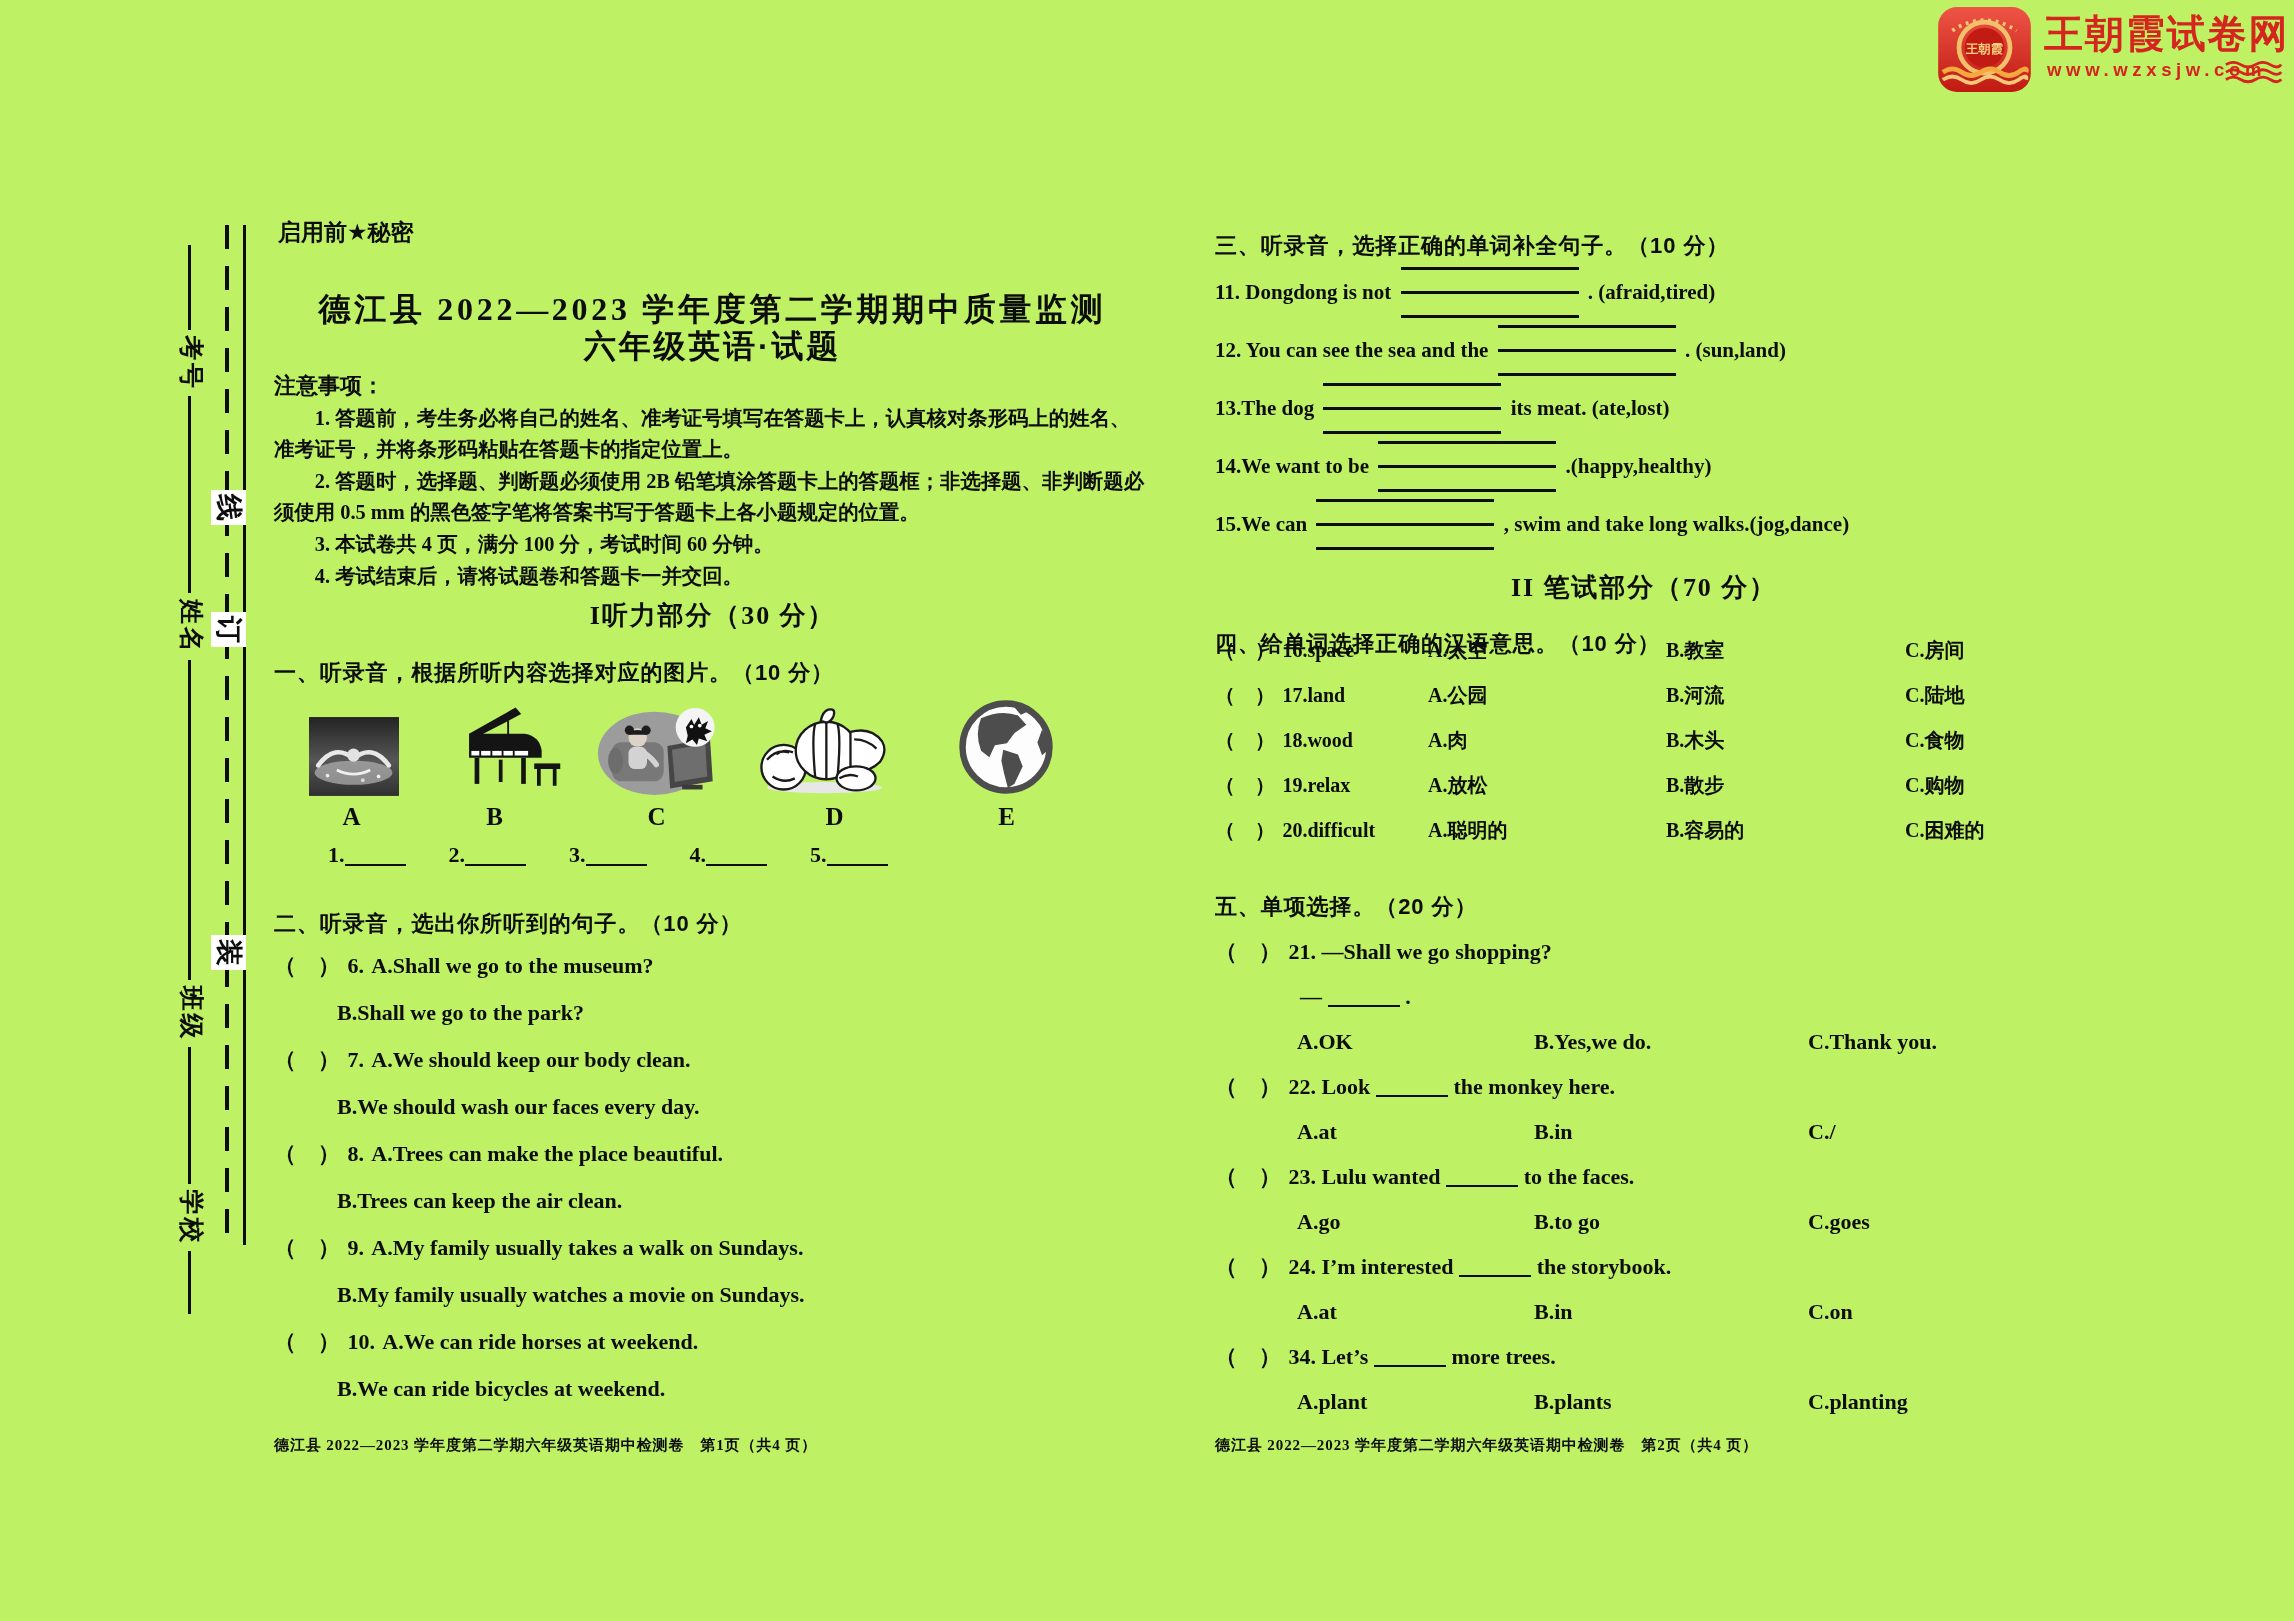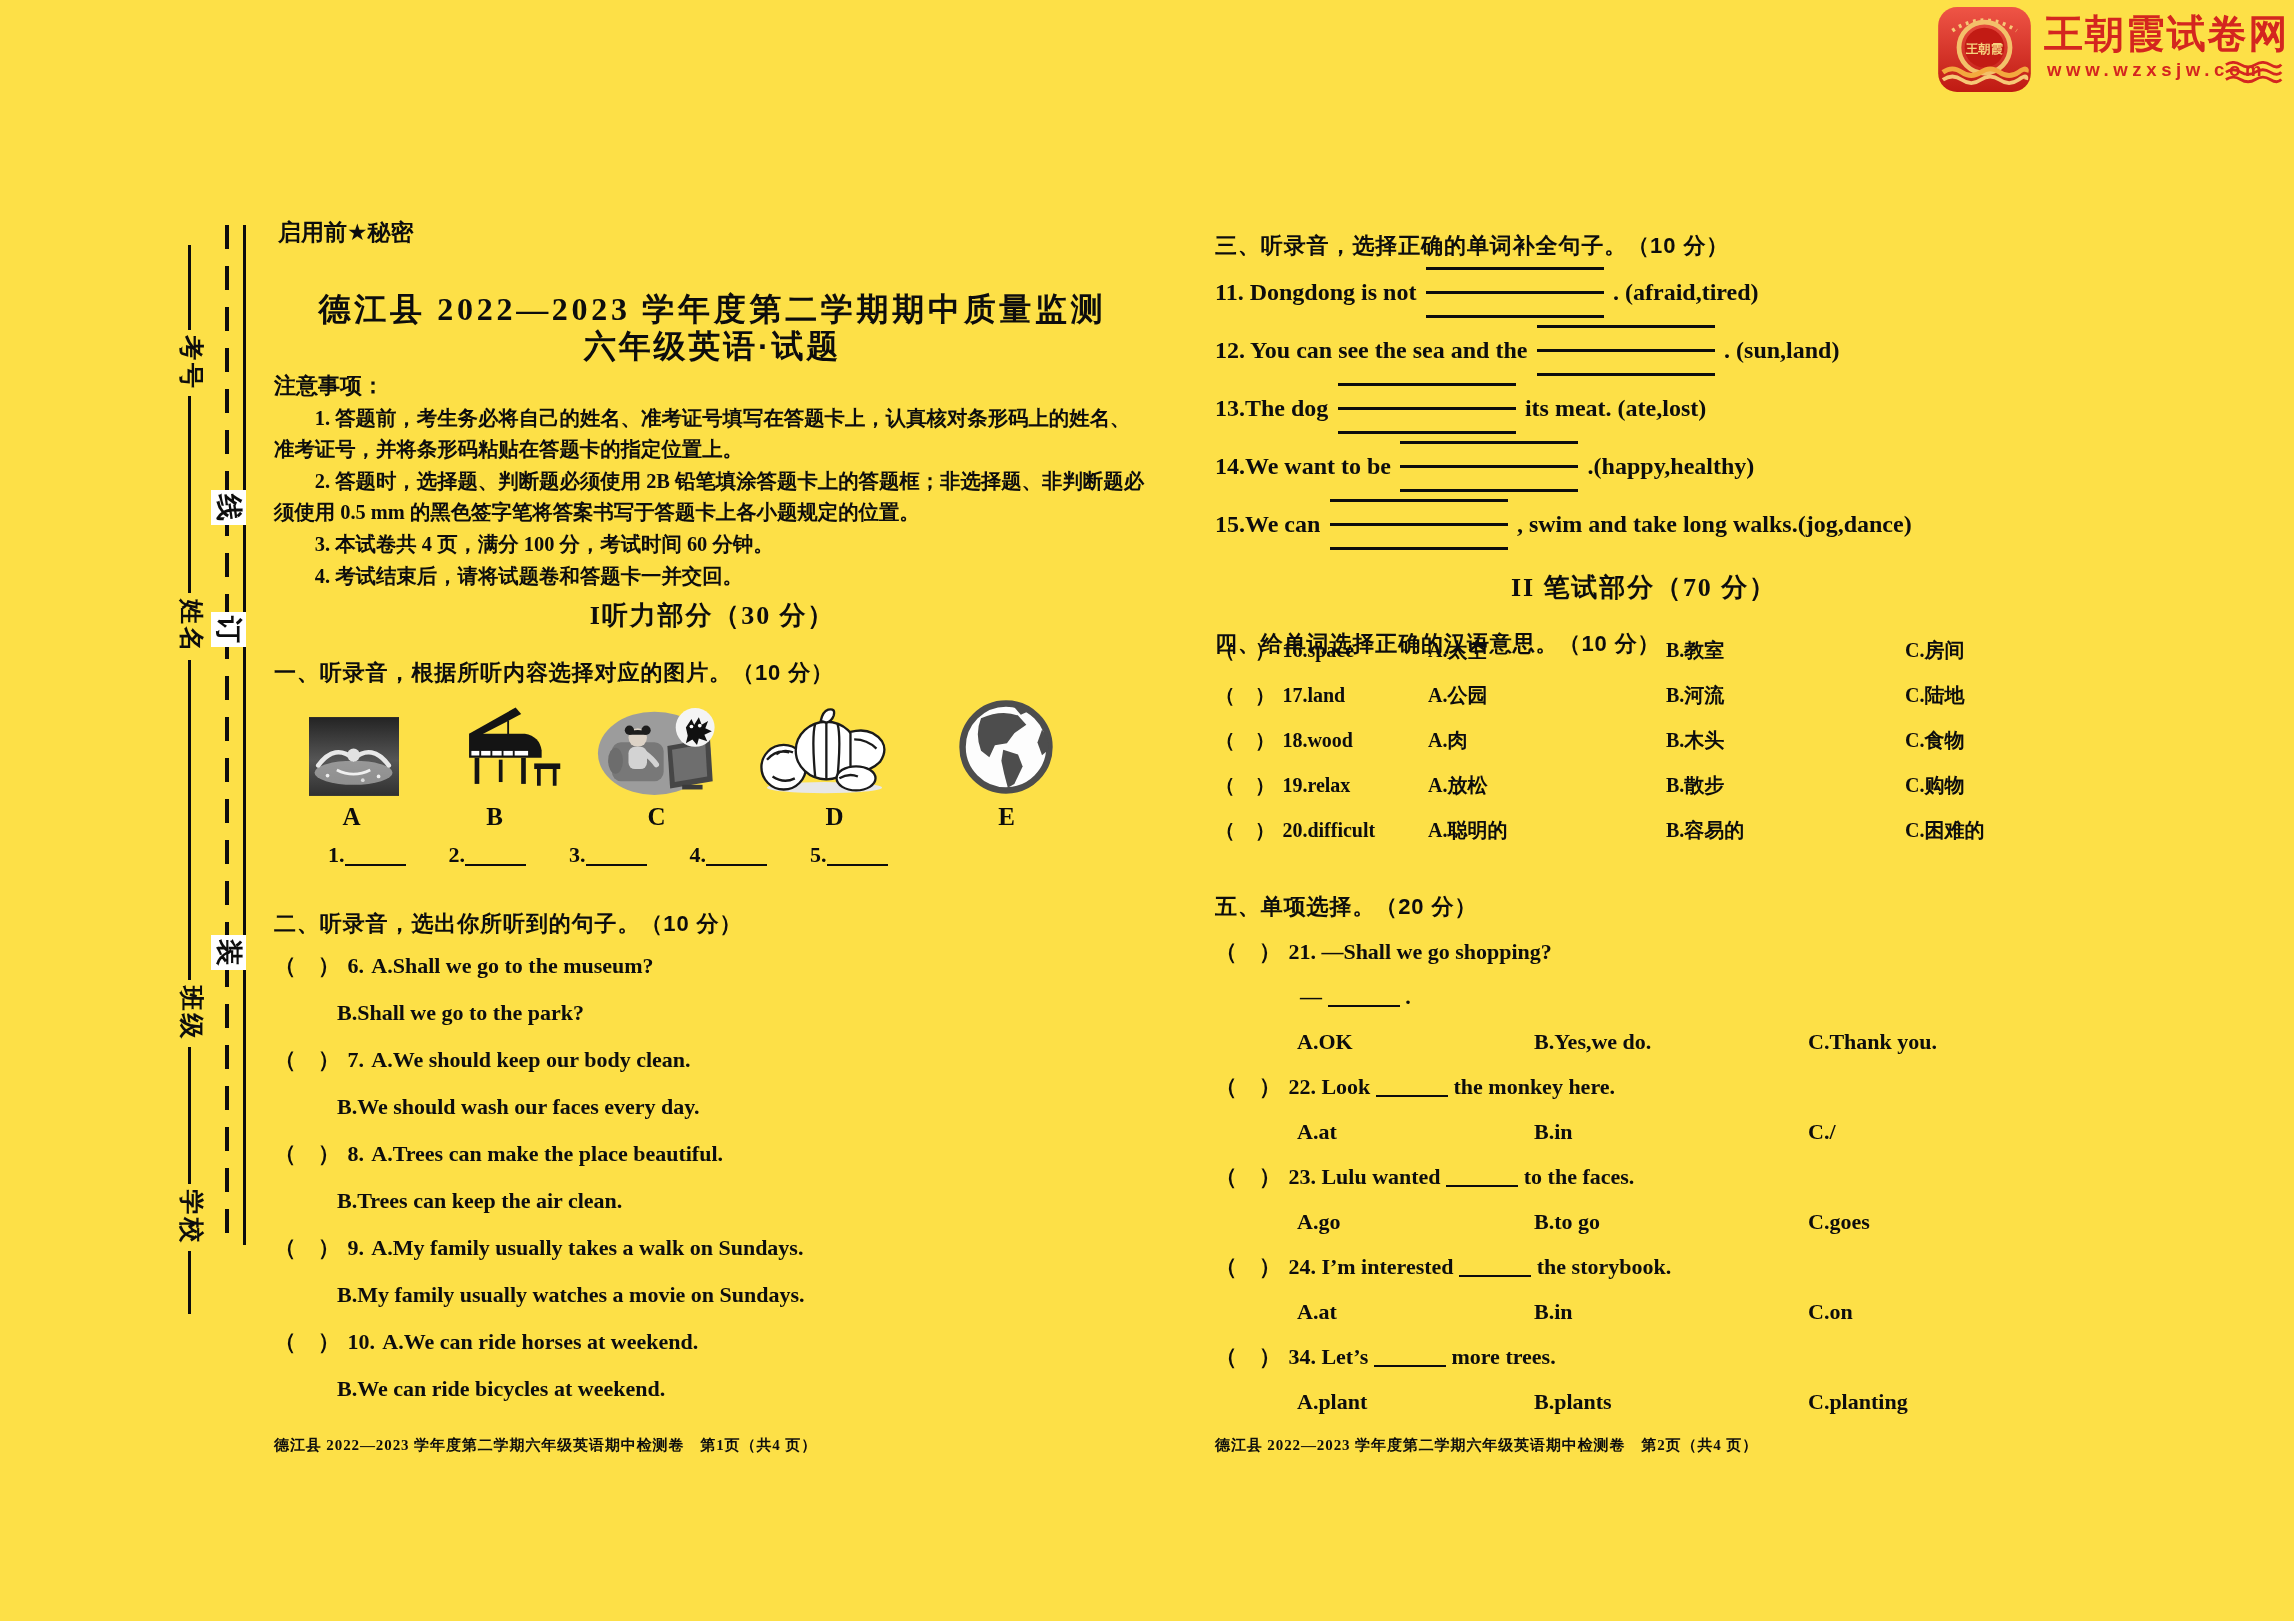--- a/index.html
+++ b/index.html
@@ -1,19 +1,19 @@
 <!DOCTYPE html>
 <html style="font-size:15px"><head>
 <meta charset="utf-8">
 <style>
   html,body{margin:0;padding:0;background:#e9e9e9;}
   .sheet{
     position:relative;
     width:2295px;height:1621px;
-    background:#fde047;
+    background:#bef264;
     font-family:"Liberation Serif","DejaVu Serif",serif;
     font-weight:bold;
     color:#0d0d0d;
     overflow:hidden;
   }
   .abs{position:absolute;}
   .hei{font-family:"Liberation Sans","DejaVu Sans",sans-serif;}
   .center{text-align:center;}
 
   
@@ -66,21 +66,21 @@
   .paren{margin-right:7.4px;letter-spacing:0;}
   .qnum{margin-right:7.4px;}
   .qline .indent{padding-left:63px;}
 
   .footer{top:1436px;font-size:15px;text-align:left;letter-spacing:0.9px;}
   .footer1{left:274px;width:877px;}
   .footer2{left:1215px;width:858px;}
 
   
   .s3-h{left:1215px;top:231px;}
-  .s3-list{left:1215px;top:263px;width:858px;font-size:24px;}
+  .s3-list{left:1215px;top:263px;width:858px;font-size:21px;}
   .s3-row{height:58px;display:flex;align-items:center;}
   .blank3{display:inline-block;width:178px;height:51px;margin:0 9.3px;
      background:repeating-linear-gradient(to bottom,#0d0d0d 0 2.8px,transparent 2.8px 24px);}
   .p2-part{left:1215px;top:570px;width:858px;}
   .s4-h{left:1215px;top:629px;}
   .s4-list{left:1215px;top:628px;width:858px;font-size:20px;}
   .s4-row{height:45px;display:grid;grid-template-columns:213px 238px 239px auto;align-items:center;}
   .s5-h{left:1215px;top:892px;}
   .s5-list{left:1215px;top:929px;width:858px;font-size:22px;}
   .s5-line{height:45px;display:flex;align-items:center;}

